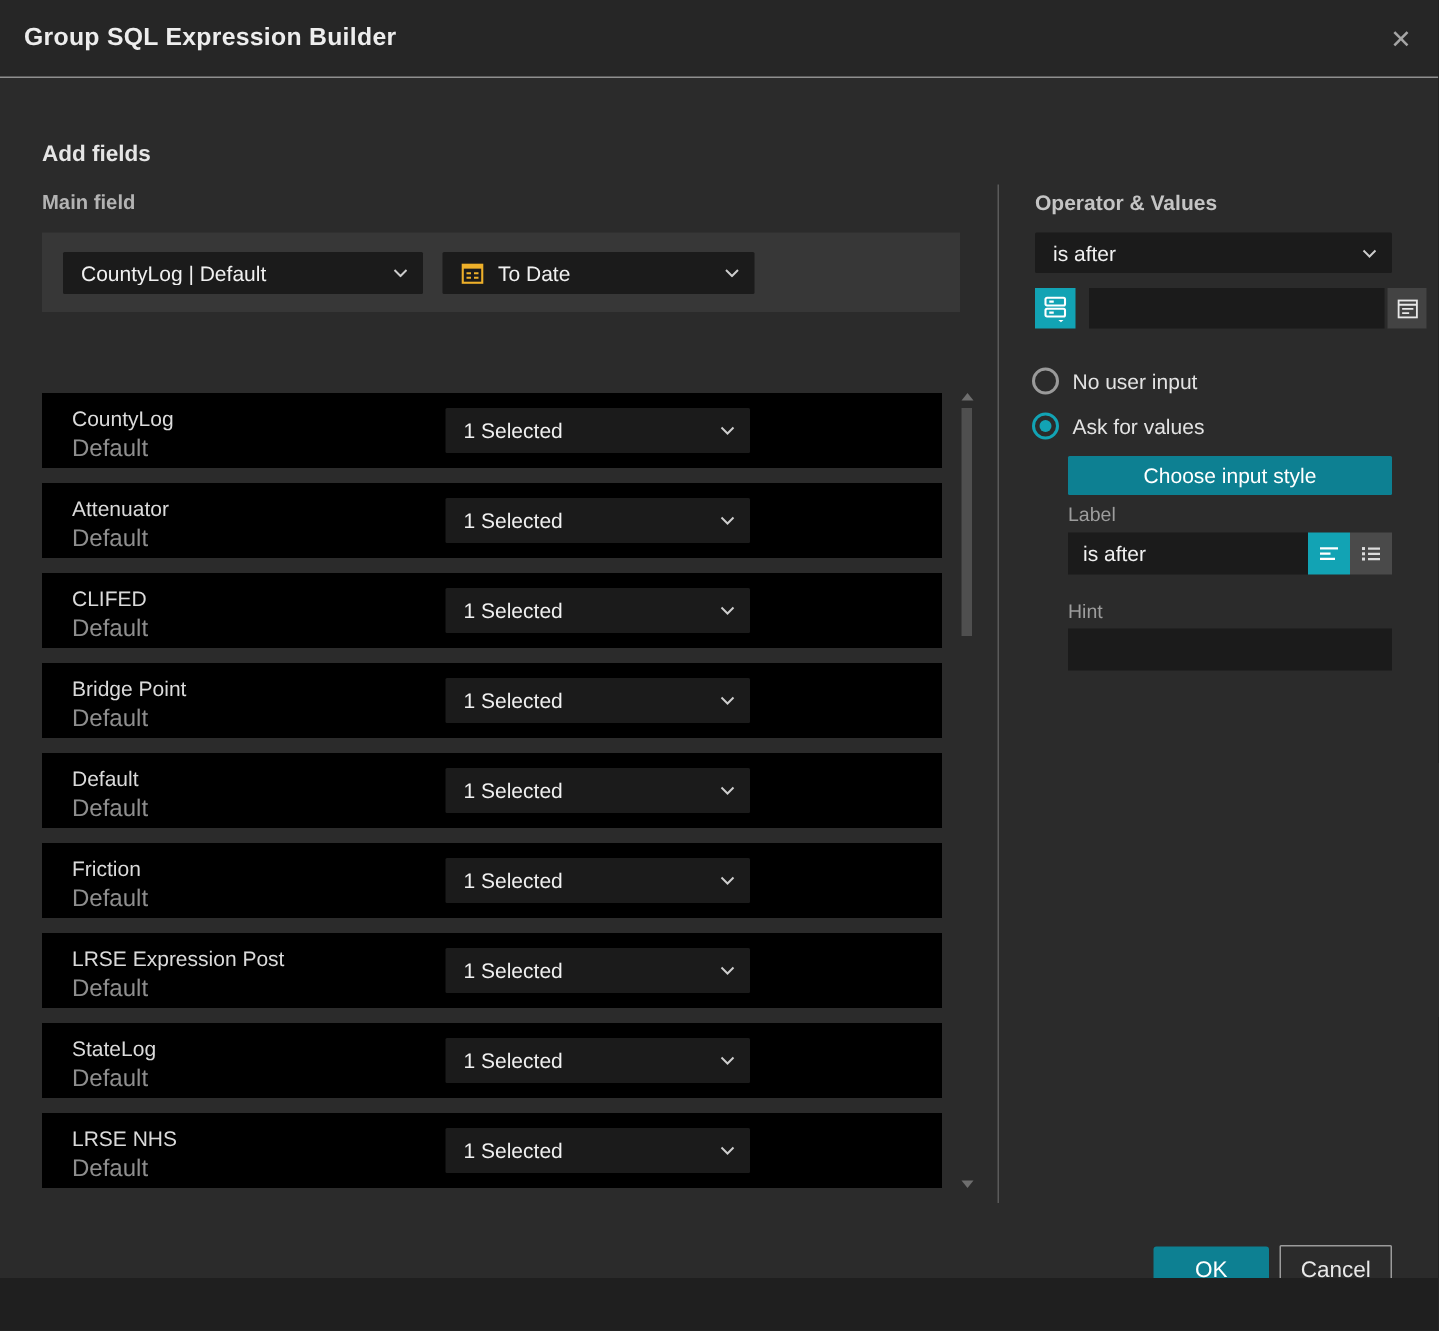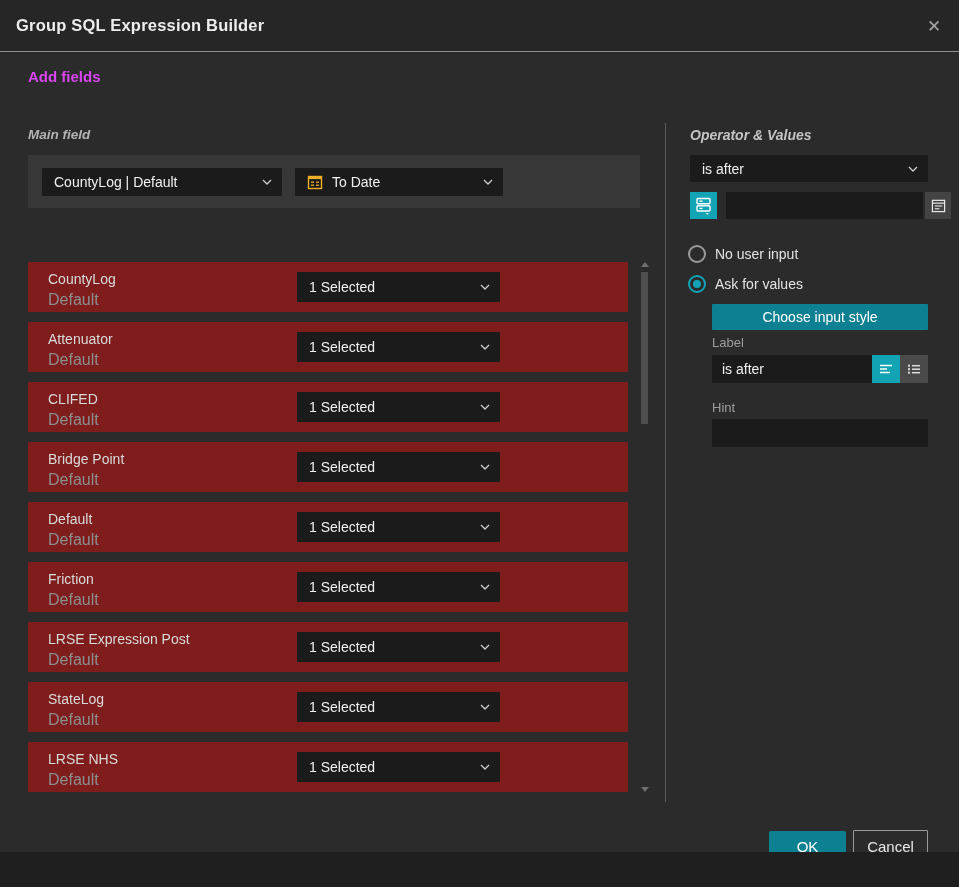--- a/index.html
+++ b/index.html
@@ -18,41 +18,41 @@
     border-bottom:1px solid #8f8f8f;display:flex;align-items:center;
     padding:0 16px;box-sizing:border-box;
   }
   .title{font-size:16.5px;font-weight:bold;color:#ededed;letter-spacing:.2px;}
   .close-btn{
     position:absolute;right:12px;top:13px;width:26px;height:26px;
     display:flex;align-items:center;justify-content:center;
     color:#a5a5a5;font-size:17px;cursor:pointer;user-select:none;
   }
   
-  .h-addfields{position:absolute;left:28px;top:68px;font-size:15px;font-weight:bold;color:#d946ef;}
-  .sub-label{position:absolute;font-size:13.5px;font-weight:bold;color:#b3b3b3;font-style:italic;}
+  .h-addfields{position:absolute;left:28px;top:94px;font-size:15px;font-weight:bold;color:#e5e5e5;}
+  .sub-label{position:absolute;font-size:13.5px;font-weight:bold;color:#b3b3b3;}
   .muted-label{position:absolute;font-size:13px;color:#9d9d9d;}
   
   .select{
     background:#1b1b1b;height:28px;display:flex;align-items:center;
     box-sizing:border-box;padding:0 10px 0 12px;cursor:pointer;border-radius:1px;
   }
   .select .sel-text{flex:1;font-size:14px;color:#f0f0f0;white-space:nowrap;overflow:hidden;}
   .chev{flex:none;margin-left:8px;}
   
   .main-panel{
     position:absolute;left:28px;top:155px;width:612px;height:53px;background:#373737;
     display:flex;align-items:center;box-sizing:border-box;padding-left:14px;
   }
   .sel-field{width:240px;margin-right:13px;}
   .sel-date{width:208px;}
   .cal-amber{margin-right:9px;flex:none;}
   
   .list{position:absolute;left:28px;top:262px;width:600px;}
-  .row{position:relative;height:50px;background:#7f1d1d;margin-bottom:10px;}
+  .row{position:relative;height:50px;background:#000000;margin-bottom:10px;}
   .row-name{position:absolute;left:20px;top:9px;font-size:14px;color:#dadada;}
   .row-sub{position:absolute;left:20px;top:29px;font-size:16px;color:#8e8e8e;}
   .row-select{position:absolute;left:269px;top:10px;width:203px;height:30px;}
   
   .scrollbar{position:absolute;left:640px;top:260px;width:10px;height:534px;}
   .scroll-arrow-up,.scroll-arrow-down{
     position:absolute;left:1px;width:0;height:0;border-left:4px solid transparent;border-right:4px solid transparent;
   }
   .scroll-arrow-up{top:2px;border-bottom:5px solid #6e6e6e;}
   .scroll-arrow-down{bottom:2px;border-top:5px solid #6e6e6e;}

